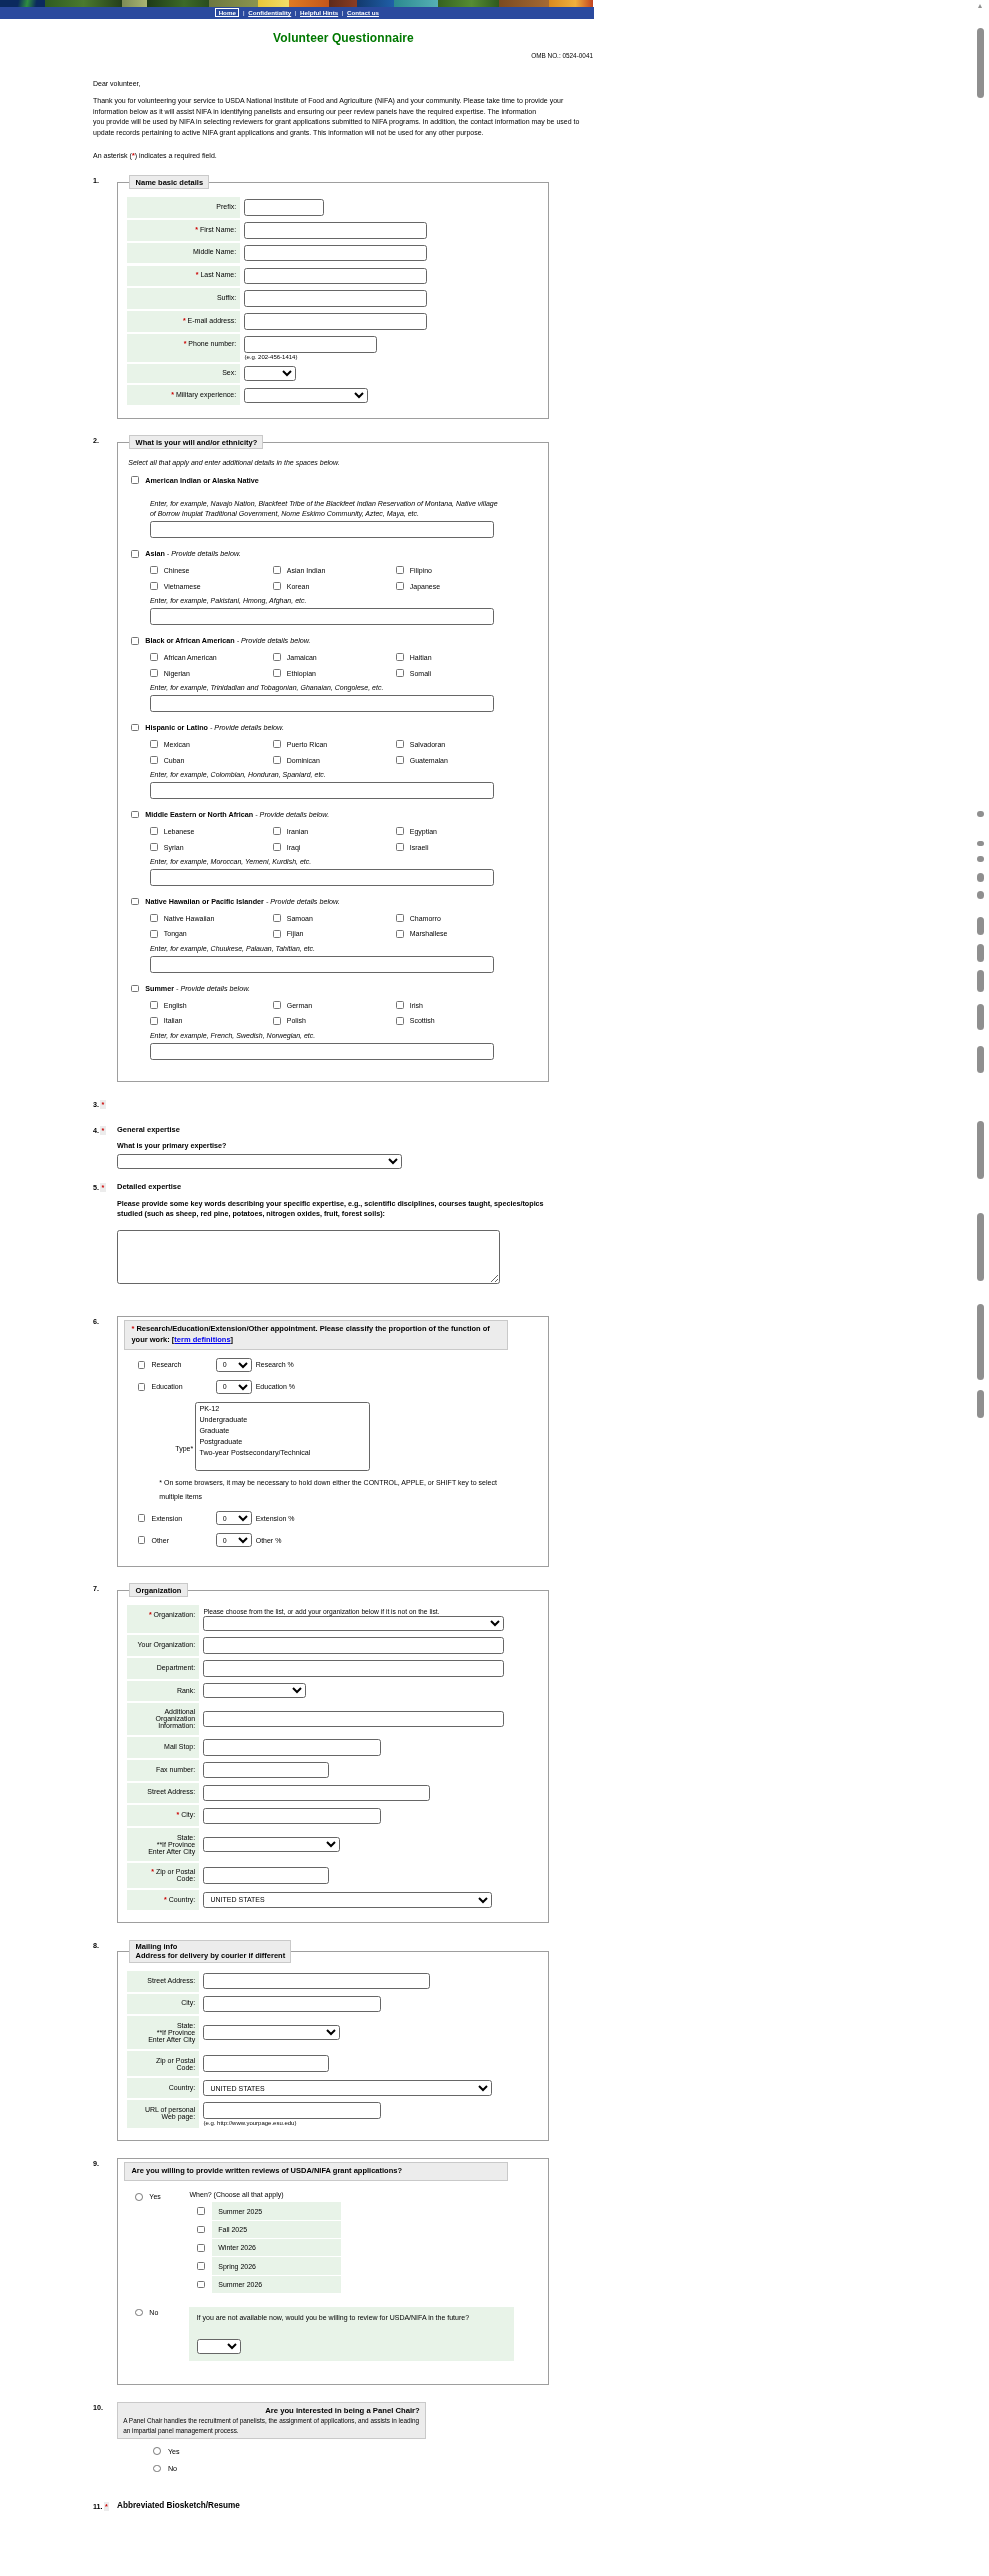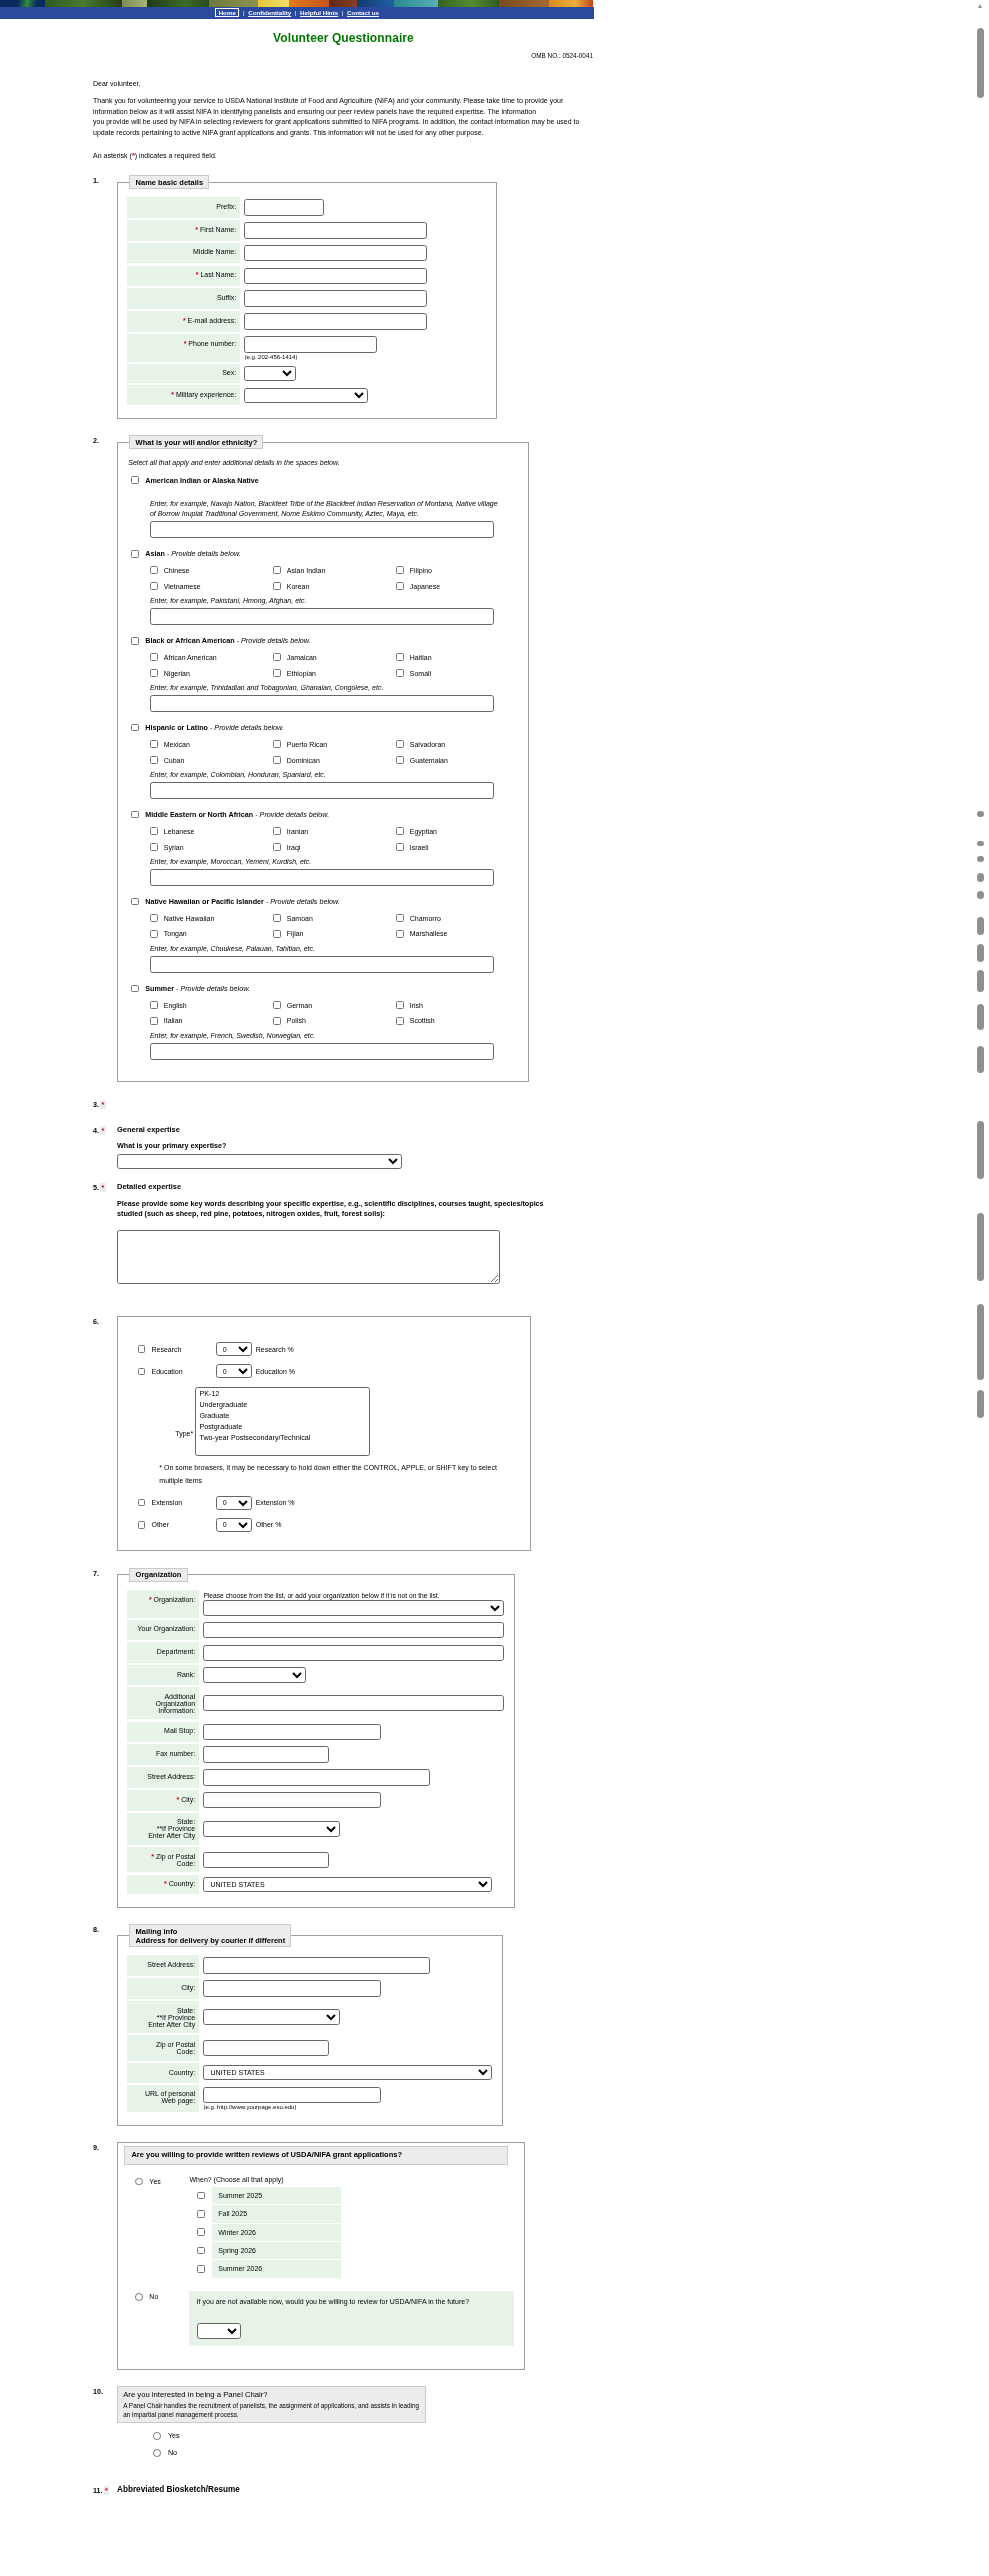--- a/index.html
+++ b/index.html
@@ -33,21 +33,21 @@
   .greeting { margin:20.6px 0 0 0; }
   .intro { margin:9.3px 0 0 0; line-height:1.5; }
   .req-note { margin:13.4px 0 16.5px 0; }
   .star { color:#CC0000; font-weight:bold; }
   .starbox { background:#ECECEC; color:#CC0000; font-weight:bold; padding:0 1.5px; margin-left:1px; }
 
   
   .section { display:flex; align-items:flex-start; margin-bottom:16.5px; }
   .sec-num { flex:0 0 24px; font-weight:bold; font-size:7.2px; padding-top:1px; }
   fieldset {
-    width:380px; border:0.5px solid #9e9e9e; margin:0; padding:8.2px 9.3px 10.3px 9.3px;
+    width:432px; border:0.5px solid #9e9e9e; margin:0; padding:8.2px 9.3px 10.3px 9.3px;
     background:#fff;
   }
   legend {
     background:#ECECEC; border:0.5px solid #C9C9C9; padding:1.5px 5.2px;
     font-weight:bold; font-size:7.5px; margin-left:2.1px;
   }
   .sec-body { width:477px; }
   .sec-title { font-weight:bold; font-size:7.5px; margin-bottom:5.2px; }
   .q { font-weight:bold; font-size:7.2px; margin:7.2px 0 3.1px 0; }
 
@@ -123,21 +123,21 @@
   .season-row { display:flex; align-items:center; margin:0 0 1px 7.7px; gap:7.2px; }
   .season-label { background:#E8F3E8; width:129px; padding:5.2px 6.2px; font-size:7px; }
   .no-block { background:#E8F3E8; width:325px; padding:6.2px 7.2px 7.2px 7.2px; font-size:7px; line-height:1.5; }
   .future-select { width:44px; margin-top:15.5px; display:block; }
 
   
   .panel-header {
     background:#ECECEC; border:0.5px solid #C9C9C9; width:309px;
     padding:3.1px 5.2px 2.1px 5.2px; margin-bottom:2.1px;
   }
-  .pc-title { font-weight:normal; font-size:7.7px; }
+  .pc-title { font-weight:bold; font-size:7.7px;text-align:right; }
   .pc-desc { font-size:6.4px; margin-top:1.5px; line-height:1.5; }
   .radio-line { display:flex; align-items:center; gap:7.2px; margin:8.2px 0 0 36px; font-size:7.2px; }
 
   
   .sb-piece { position:absolute; left:977px; width:6.7px; background:#8F8F8F; border-radius:3.6px; }
   .sb-arrow {
     position:absolute; left:978px; top:4.1px; width:0; height:0;
     border-left:2.6px solid transparent; border-right:2.6px solid transparent;
     border-bottom:4.6px solid #8F8F8F;
   }
@@ -507,20 +507,25 @@
       <div class="sec-body">
         <div class="sec-title">Detailed expertise</div>
         <div class="q" style="width:453px;line-height:1.5">Please provide some key words describing your specific expertise, e.g., scientific disciplines, courses taught, species/topics studied (such as sheep, red pine, potatoes, nitrogen oxides, fruit, forest soils):</div>
         <textarea class="exp-textarea" style=""></textarea>
       </div>
     </div>
 
     <div class="section" style="margin-top:31px">
       <div class="sec-num">6.</div>
       <fieldset style="padding-top:17.5px">
+        <div class="wide-header">
+          <span class="star">*</span>
+          <span>Research/Education/Extension/Other appointment. Please classify the proportion of the function of your work:</span>
+          <b>[</b><a href="#">term definitions</a><b>]</b>
+        </div>
         <div>
 
         <div class="pct-row">
             <label>
                 <input type="checkbox" style="">
                 <span>Research</span>
               </label>
             <select class="pct-select"><option>0</option></select>
             <span class="pct-label">Research %</span>
           </div>

